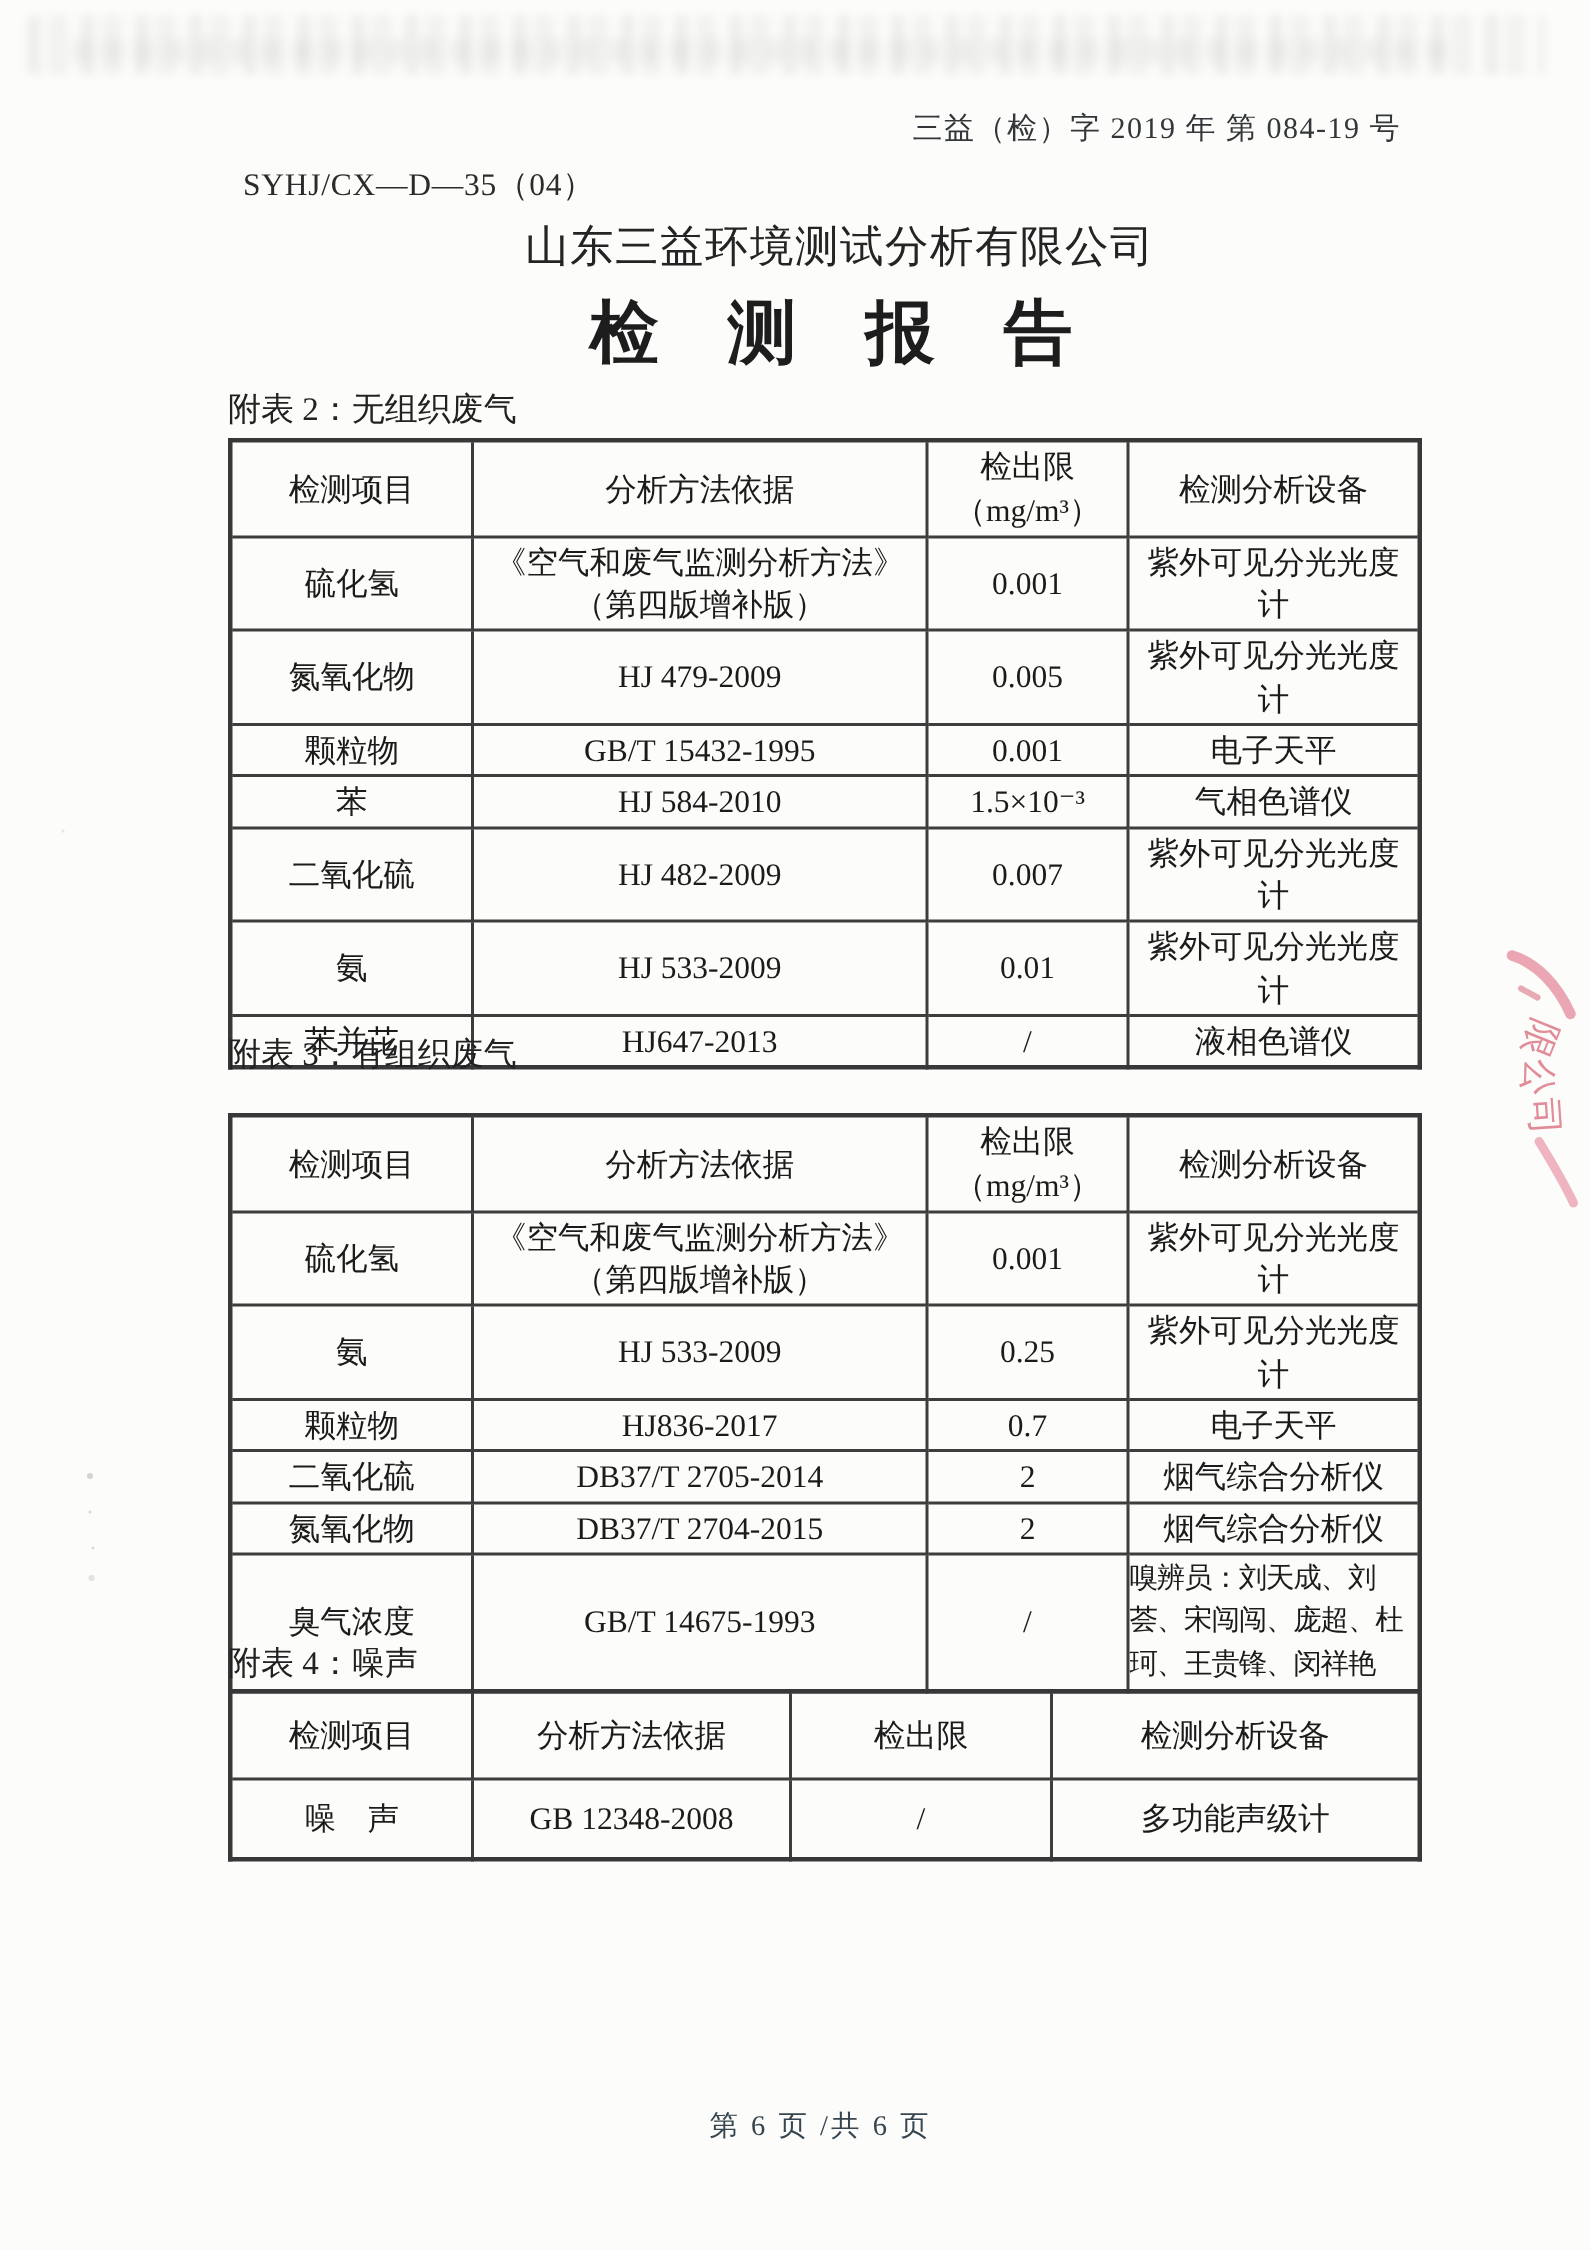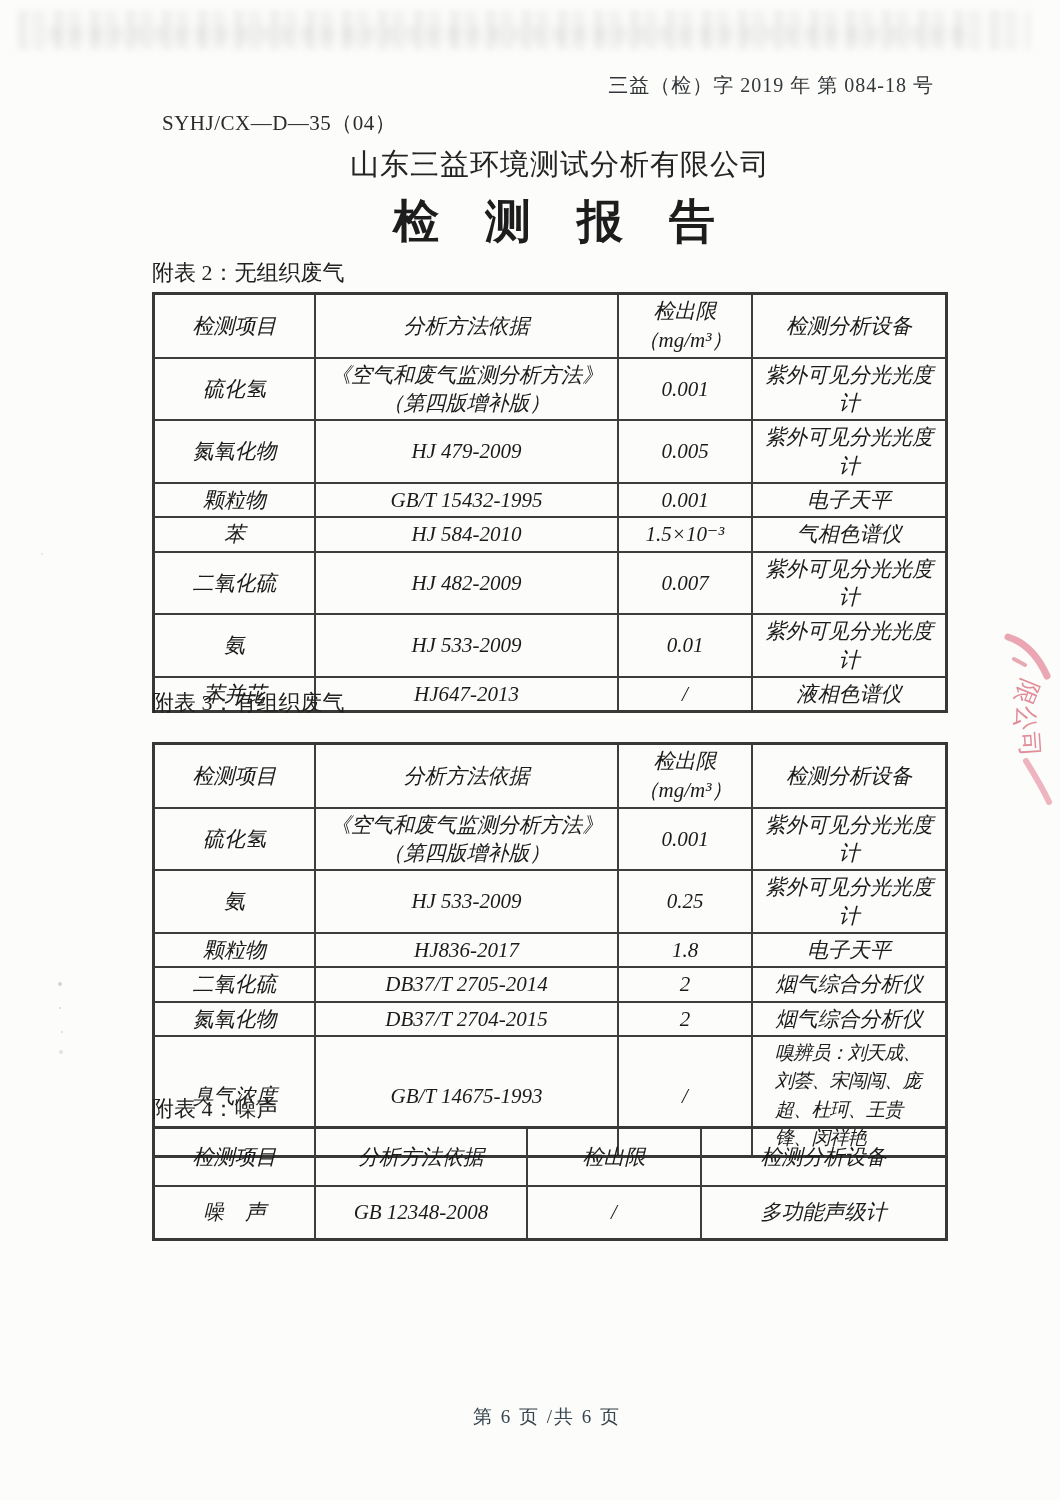--- a/index.html
+++ b/index.html
@@ -52,21 +52,20 @@
     font-size:22px;color:#222;white-space:nowrap;text-align:right;
   }
   .c2{top:258px}
   .c3{top:688px}
   .c4{top:1094px}
 
   table.t{
     position:absolute;left:152px;width:796px;
     border-collapse:collapse;table-layout:fixed;
     border:3px solid #383838;
-    font-style:italic;
   }
   .t th,.t td{
     border:2px solid #3d3d3d;
     text-align:center;vertical-align:middle;
     font-weight:normal;font-size:21px;color:#1b1b1b;
     white-space:pre-line;padding:2px 3px;line-height:1.35;
   }
   .t2{top:292px}
   .t3{top:742px}
   .t4{top:1126px}
@@ -78,21 +77,21 @@
   .t4 th:nth-child(1){width:153px}
   .t4 th:nth-child(2){width:204px}
   .t4 th:nth-child(3){width:166px}
 
   .t2 thead tr,.t3 thead tr{height:64px}
   .t2 tbody tr,.t3 tbody tr{height:32px}
   .t2 tbody tr:first-child,.t3 tbody tr:first-child{height:58px}
   .t3 tbody tr:last-child{height:86px}
   .t3 tbody tr:last-child td:nth-child(4){
     text-align:left;font-size:19px;line-height:1.5;
-    padding:2px 22px;letter-spacing:-0.8px;
+    padding:2px 0;letter-spacing:-0.8px;
   }
   .t4 thead tr{height:58px}
   .t4 tbody tr{height:54px}
 
   .footer{
     position:absolute;left:17px;top:1404px;width:1060px;
     text-align:center;font-size:19px;letter-spacing:2px;color:#36454f;
   }
   
   .stamp{position:absolute;left:940px;top:588px;width:120px;height:280px;}
@@ -111,21 +110,21 @@
   }
 </style>
 </head>
 <body>
 
 <div class="page">
 
   <div class="smudge"></div>
   <div class="dots"></div>
 
-  <div class="doc-number">三益（检）字 2019 年 第 084-18 号</div>
+  <div class="doc-number">三益（检）字 2019 年 第 084-19 号</div>
   <div class="form-code">SYHJ/CX—D—35（04）</div>
   <div class="company">山东三益环境测试分析有限公司</div>
   <div class="title">检　测　报　告</div>
 
   <div class="caption c2">附表 2：无组织废气</div>
   <table class="t t2">
       <thead>
         <tr>
           <th>检测项目</th>
           <th>分析方法依据</th>
@@ -202,21 +201,21 @@
         </tr>
         <tr>
           <td>氨</td>
           <td>HJ 533-2009</td>
           <td>0.25</td>
           <td>紫外可见分光光度计</td>
         </tr>
         <tr>
           <td>颗粒物</td>
           <td>HJ836-2017</td>
-          <td>1.8</td>
+          <td>0.7</td>
           <td>电子天平</td>
         </tr>
         <tr>
           <td>二氧化硫</td>
           <td>DB37/T 2705-2014</td>
           <td>2</td>
           <td>烟气综合分析仪</td>
         </tr>
         <tr>
           <td>氮氧化物</td>

